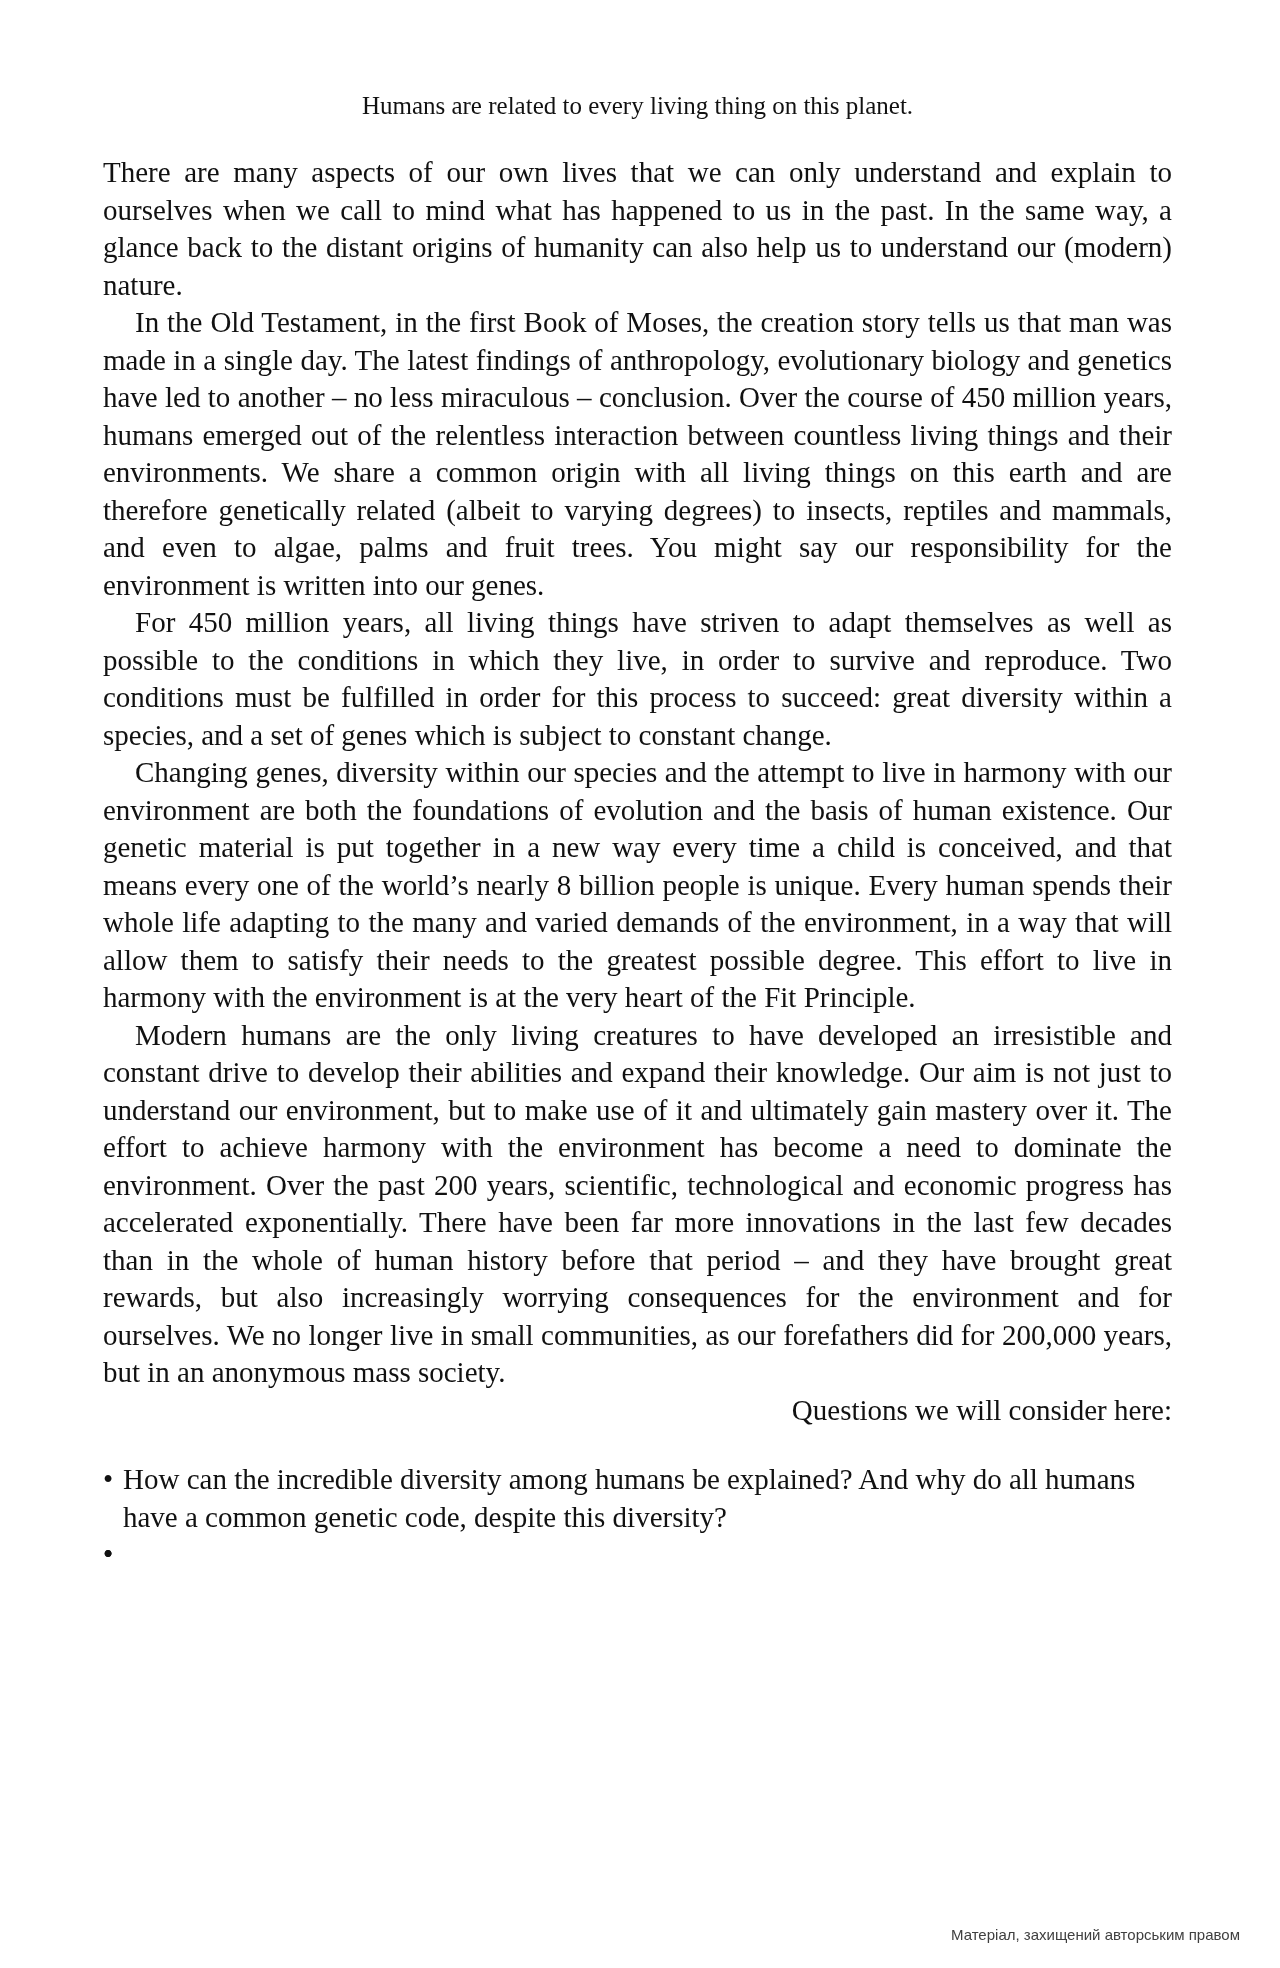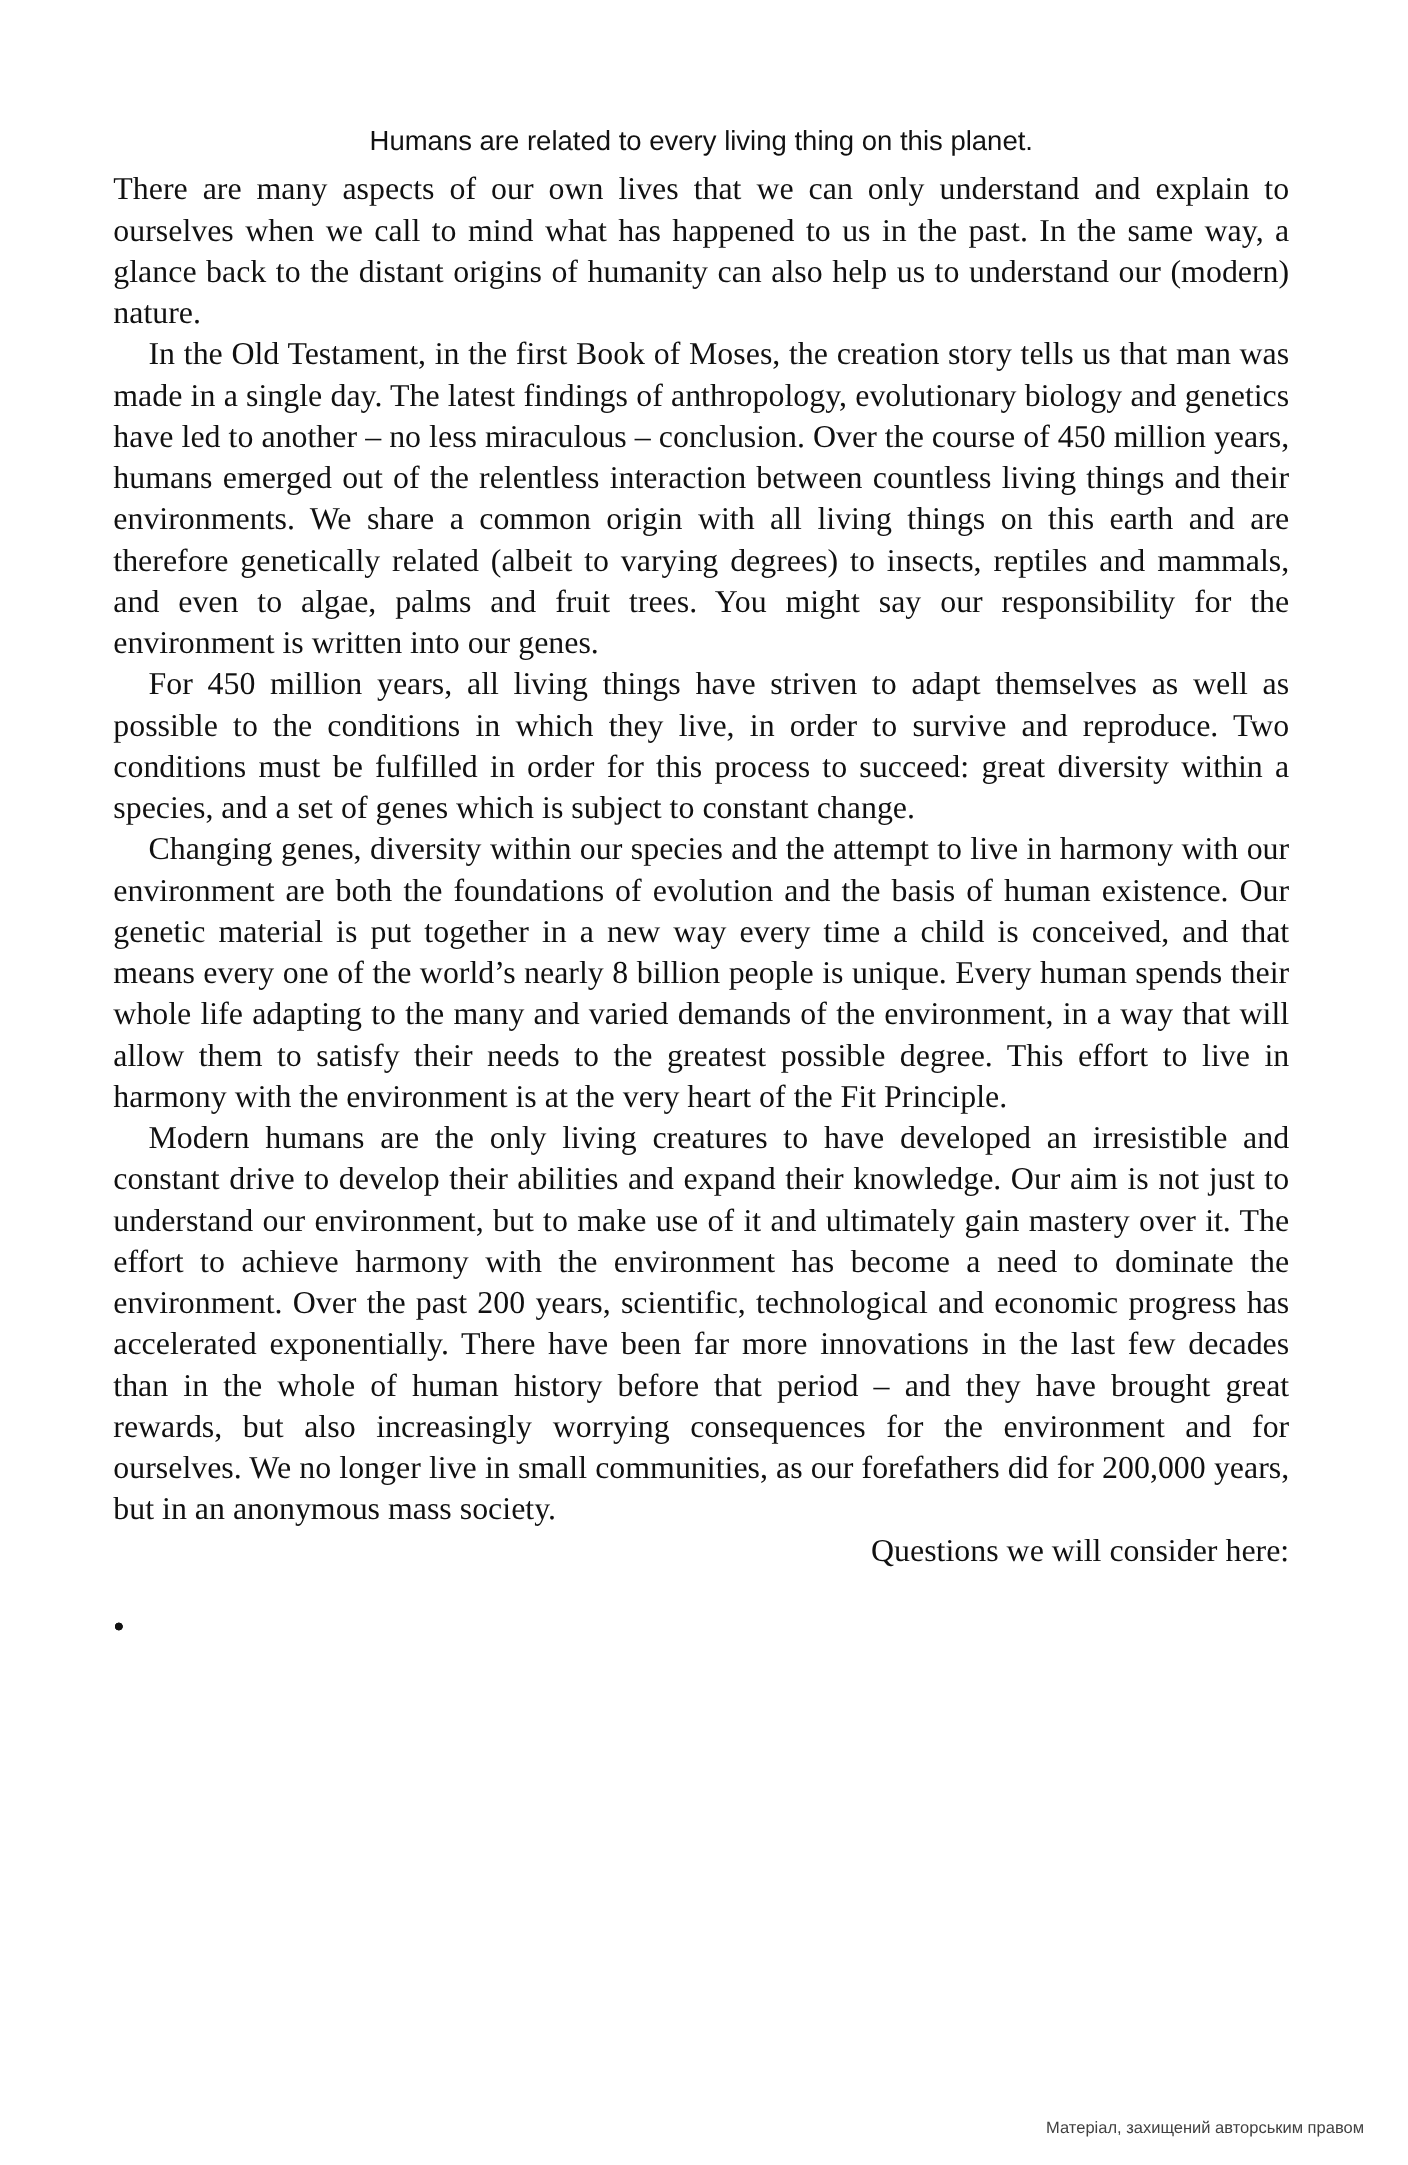--- a/index.html
+++ b/index.html
@@ -1,18 +1,18 @@
 <!DOCTYPE html>
 <html><head>
 <meta charset="utf-8">
 <style>
   html, body { margin: 0; padding: 0; background: #ffffff; }
   body { width: 1280px; height: 1968px; position: relative; overflow: hidden; }
   .page { position: absolute; left: 103px; top: 0; width: 1069px; font-family: "DejaVu Serif", "Liberation Serif", serif; color: #111; }
-  .running-head { position: absolute; top: 114px; left: 0; width: 1069px; text-align: center; font-family: Liberation Sans, sans-serif; font-size: 25px; }
+  .running-head { position: absolute; top: 92px; left: 0; width: 1069px; text-align: center; font-family: Liberation Serif, serif; font-size: 25px; }
   .body-text { position: absolute; top: 154px; left: 0; width: 1069px; font-family: "Liberation Serif", serif; font-size: 29px; line-height: 37.5px; }
   .body-text p { margin: 0; text-align: justify; text-indent: 32px; }
   .body-text p.first { text-indent: 0; }
   .body-text p.lead { text-align: right; }
   ul.questions { list-style: none; margin: 0; padding: 0; margin-top: 32px; }
   ul.questions li { position: relative; padding-left: 20px; text-align: left; }
   ul.questions li .bullet { position: absolute; left: 0; top: 0; }
   .watermark { position: absolute; right: 40px; top: 1926px; font-family: "Liberation Sans", sans-serif; font-size: 15px; color: #404040; }
 </style>
 </head>
@@ -21,19 +21,19 @@
 <div class="page">
   <div class="running-head">Humans are related to every living thing on this planet.</div>
   <div class="body-text">
     <p class="first">There are many aspects of our own lives that we can only understand and explain to ourselves when we call to mind what has happened to us in the past. In the same way, a glance back to the distant origins of humanity can also help us to understand our (modern) nature.</p>
     <p>In the Old Testament, in the first Book of Moses, the creation story tells us that man was made in a single day. The latest findings of anthropology, evolutionary biology and genetics have led to another – no less miraculous – conclusion. Over the course of 450 million years, humans emerged out of the relentless interaction between countless living things and their environments. We share a common origin with all living things on this earth and are therefore genetically related (albeit to varying degrees) to insects, reptiles and mammals, and even to algae, palms and fruit trees. You might say our responsibility for the environment is written into our genes.</p>
     <p>For 450 million years, all living things have striven to adapt themselves as well as possible to the conditions in which they live, in order to survive and reproduce. Two conditions must be fulfilled in order for this process to succeed: great diversity within a species, and a set of genes which is subject to constant change.</p>
     <p>Changing genes, diversity within our species and the attempt to live in harmony with our environment are both the foundations of evolution and the basis of human existence. Our genetic material is put together in a new way every time a child is conceived, and that means every one of the world’s nearly 8 billion people is unique. Every human spends their whole life adapting to the many and varied demands of the environment, in a way that will allow them to satisfy their needs to the greatest possible degree. This effort to live in harmony with the environment is at the very heart of the Fit Principle.</p>
     <p>Modern humans are the only living creatures to have developed an irresistible and constant drive to develop their abilities and expand their knowledge. Our aim is not just to understand our environment, but to make use of it and ultimately gain mastery over it. The effort to achieve harmony with the environment has become a need to dominate the environment. Over the past 200 years, scientific, technological and economic progress has accelerated exponentially. There have been far more innovations in the last few decades than in the whole of human history before that period – and they have brought great rewards, but also increasingly worrying consequences for the environment and for ourselves. We no longer live in small communities, as our forefathers did for 200,000 years, but in an anonymous mass society.</p>
     <p class="lead">Questions we will consider here:</p>
     <ul class="questions">
-      <li><span class="bullet">•</span></li>
+      <li><span class="bullet">•</span><span>How can the incredible diversity among humans be explained? And why do all humans have a common genetic code, despite this diversity?</span></li>
       <li><span class="bullet">•</span></li>
       <li><span class="bullet">•</span></li>
     </ul>
   </div>
 </div>
 <div class="watermark">Матеріал, захищений авторським правом</div>
 
 </body></html>

